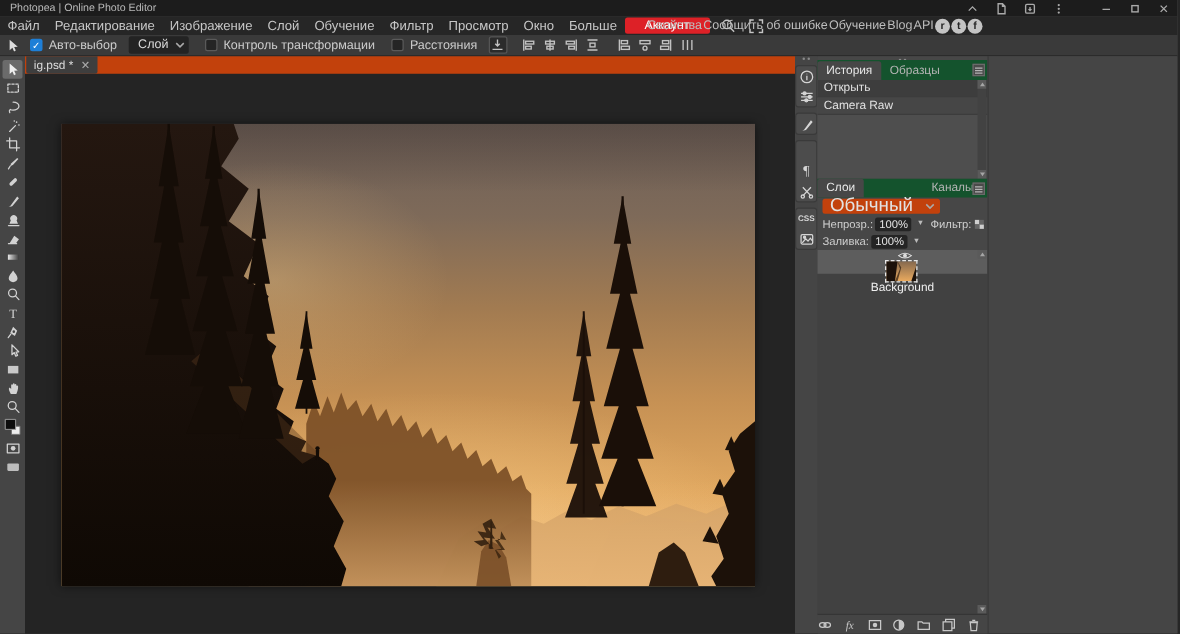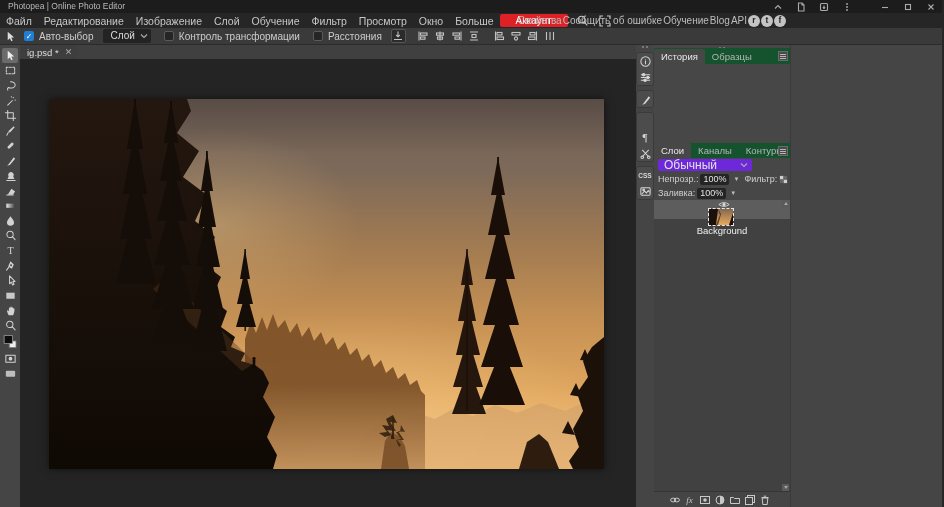--- a/index.html
+++ b/index.html
@@ -36,21 +36,21 @@
   .obtn svg{stroke:#c2c2c2;fill:none;stroke-width:1.1;}
   .obtn.pressed{background:#2b2b2b;border:1px solid #555;border-radius:2px;box-sizing:border-box;}
   .osep{width:8px;flex:none;}
   
   #toolstrip{position:absolute;top:45px;left:0;bottom:0;width:20px;background:#454545;}
   .tool{width:16px;height:15px;margin:0 auto;display:flex;align-items:center;justify-content:center;}
   .tool svg{stroke:#d2d2d2;fill:none;stroke-width:1.1;stroke-linecap:round;stroke-linejoin:round;}
   .tool.sel{background:#6b6b6b;border-radius:2px;}
   
   #canvas{position:absolute;top:45px;left:20px;width:616px;bottom:0;background:#242424;}
-  #tabrow{position:absolute;top:0;left:0;right:0;height:14px;background:#404040;}
+  #tabrow{position:absolute;top:0;left:0;right:0;height:14px;background:#c2410c;}
   #doctab{position:absolute;left:1px;top:0;height:14px;background:#3e3e3e;display:flex;align-items:center;
           padding:0 6px;font-size:9.5px;color:#ddd;gap:6px;border-radius:0 0 2px 2px;}
   #doctab .x{color:#aaa;font-size:9px;}
   #image{position:absolute;left:29px;top:54px;width:555px;height:370px;box-shadow:0 0 8px rgba(0,0,0,.55);}
   #image svg{display:block;}
   
   #dock{position:absolute;top:45px;left:636px;width:18px;bottom:0;background:#454545;}
   .dots{height:4px;display:flex;align-items:center;justify-content:center;gap:2px;}
   .dots i{width:2px;height:2px;background:#8a8a8a;border-radius:50%;}
   .dgroup{width:16px;margin:3px auto 4px;background:#4c4c4c;border:1px solid #3a3a3a;border-radius:3px;}
@@ -70,35 +70,35 @@
   .hrow{height:13px;line-height:13px;font-size:9.5px;color:#e2e2e2;padding-left:5px;border-bottom:1px solid #3c3c3c;}
   .hrow.r0{background:#3d3d3d;}
   .hrow.r1{background:#464646;}
   .vscroll{position:absolute;right:1px;top:0;bottom:0;width:7px;background:#424242;}
   .sbtn{position:absolute;left:0;width:7px;height:7px;background:#5a5a5a;display:flex;align-items:center;justify-content:center;}
   .sbtn.up{top:0;} .sbtn.dn{bottom:0;}
   .tri-up{width:0;height:0;border-left:2px solid transparent;border-right:2px solid transparent;border-bottom:3px solid #a5a5a5;}
   .tri-dn{width:0;height:0;border-left:2px solid transparent;border-right:2px solid transparent;border-top:3px solid #a5a5a5;}
   #layerspanel{position:absolute;top:98px;left:0;right:0;bottom:0;}
   .lrow{display:flex;align-items:center;font-size:9px;color:#cfcfcf;height:14px;padding-left:4px;}
-  #blendsel{background:#6d28d9;border-radius:2px;height:12px;line-height:12px;width:88px;
-            padding-left:6px;position:relative;color:#e2e2e2;font-size:12px;}
+  #blendsel{background:#c2410c;border-radius:2px;height:12px;line-height:12px;width:88px;
+            padding-left:6px;position:relative;color:#e2e2e2;font-size:15px;}
   #blendsel svg{position:absolute;right:4px;top:3px;stroke:#aaa;fill:none;stroke-width:1.2;}
   .valbox{background:#242424;border-radius:2px;padding:0 3px;height:11px;line-height:11px;color:#e2e2e2;margin:0 2px;}
   .spin{font-size:6px;color:#bbb;margin:0 2px;}
   .lockico{width:9px;height:10px;margin-left:2px;display:flex;align-items:center;justify-content:center;}
   .lockico svg{stroke:#cfcfcf;fill:none;stroke-width:1;}
   #layerlist{position:absolute;top:57px;left:0;right:0;bottom:16px;background:#414141;}
   #layerrow{position:absolute;top:0;left:0;right:0;height:19px;background:#5d5d5d;display:flex;align-items:center;flex-direction:column;}
   #eye{width:14px;margin-left:3px;flex:none;display:flex;justify-content:center;}
   #eye svg{stroke:#ddd;fill:none;stroke-width:1;}
   #lthumb{width:24px;height:16px;outline:1px dashed #e8e8e8;margin:0 6px 0 4px;flex:none;}
   #lname{font-size:9.5px;color:#efefef;}
   #lbar{position:absolute;left:0;right:0;bottom:0;height:16px;background:#454545;border-top:1px solid #353535;
-        display:flex;align-items:center;justify-content:center;gap:3px;padding-right:5px;box-sizing:border-box;}
+        display:flex;align-items:center;justify-content:space-between;gap:3px;padding-right:5px;box-sizing:border-box;}
   .bico{width:12px;height:12px;display:flex;align-items:center;justify-content:center;font-size:8px;color:#c8c8c8;}
   .bico svg{stroke:#c8c8c8;fill:none;stroke-width:1;}
   #rightarea{position:absolute;top:45px;left:790px;right:0;bottom:0;background:#454545;border-left:1px solid #3a3a3a;}
 </style>
 </head>
 <body>
 
 <div id="win">
 
   <div id="titlebar">
@@ -537,24 +537,36 @@
     <div id="history">
       <div class="ptabs">
         <span class="ptab act">История</span>
         <span class="ptab">Образцы</span>
         <span class="pmenu">
             <i></i>
             <i></i>
             <i></i>
           </span>
       </div>
+      <div id="histlist">
+        <div class="hrow r0">Открыть</div>
+        <div class="hrow r1">Camera Raw</div>
+        <div class="vscroll">
+          <span class="sbtn up">
+              <span class="tri-up"></span>
+            </span>
+          <span class="sbtn dn">
+              <span class="tri-dn"></span>
+            </span>
+        </div>
+      </div>
     </div>
 
     <div id="layerspanel">
-      <div class="ptabs" style="height:15px;">
+      <div class="ptabs" style="height:15px;gap:47px;">
         <span class="ptab act">Слои</span>
         <span class="ptab">Каналы</span>
         <span class="ptab">Контуры</span>
         <span class="pmenu">
             <i></i>
             <i></i>
             <i></i>
           </span>
       </div>
       <div class="lrow">

